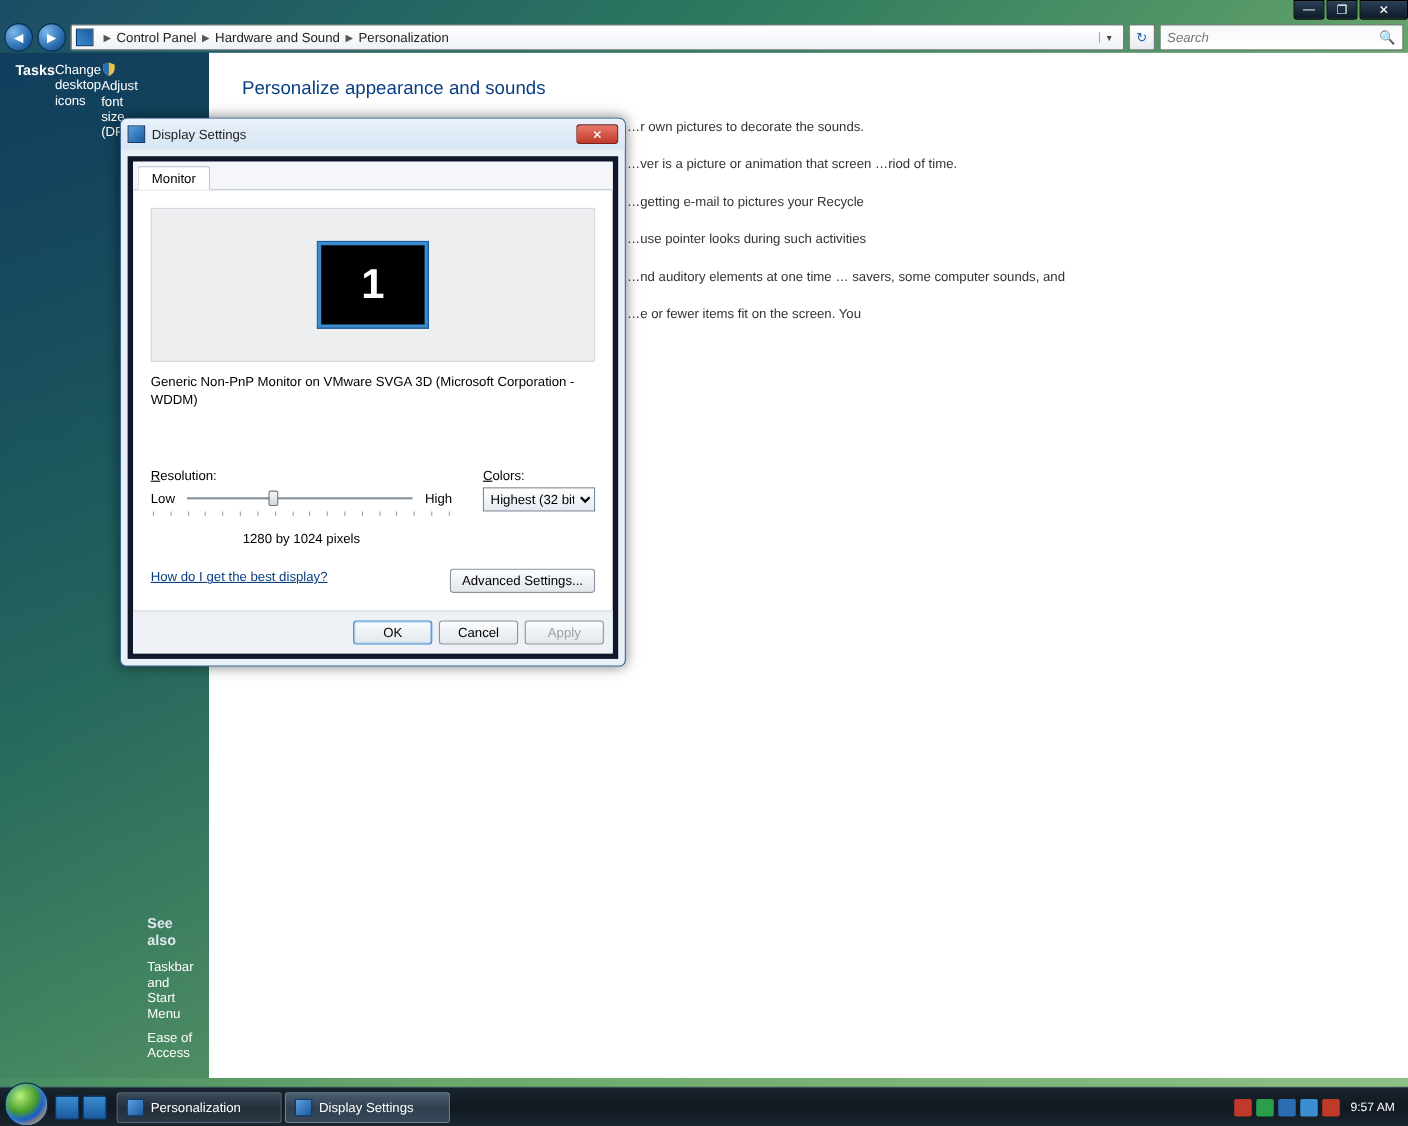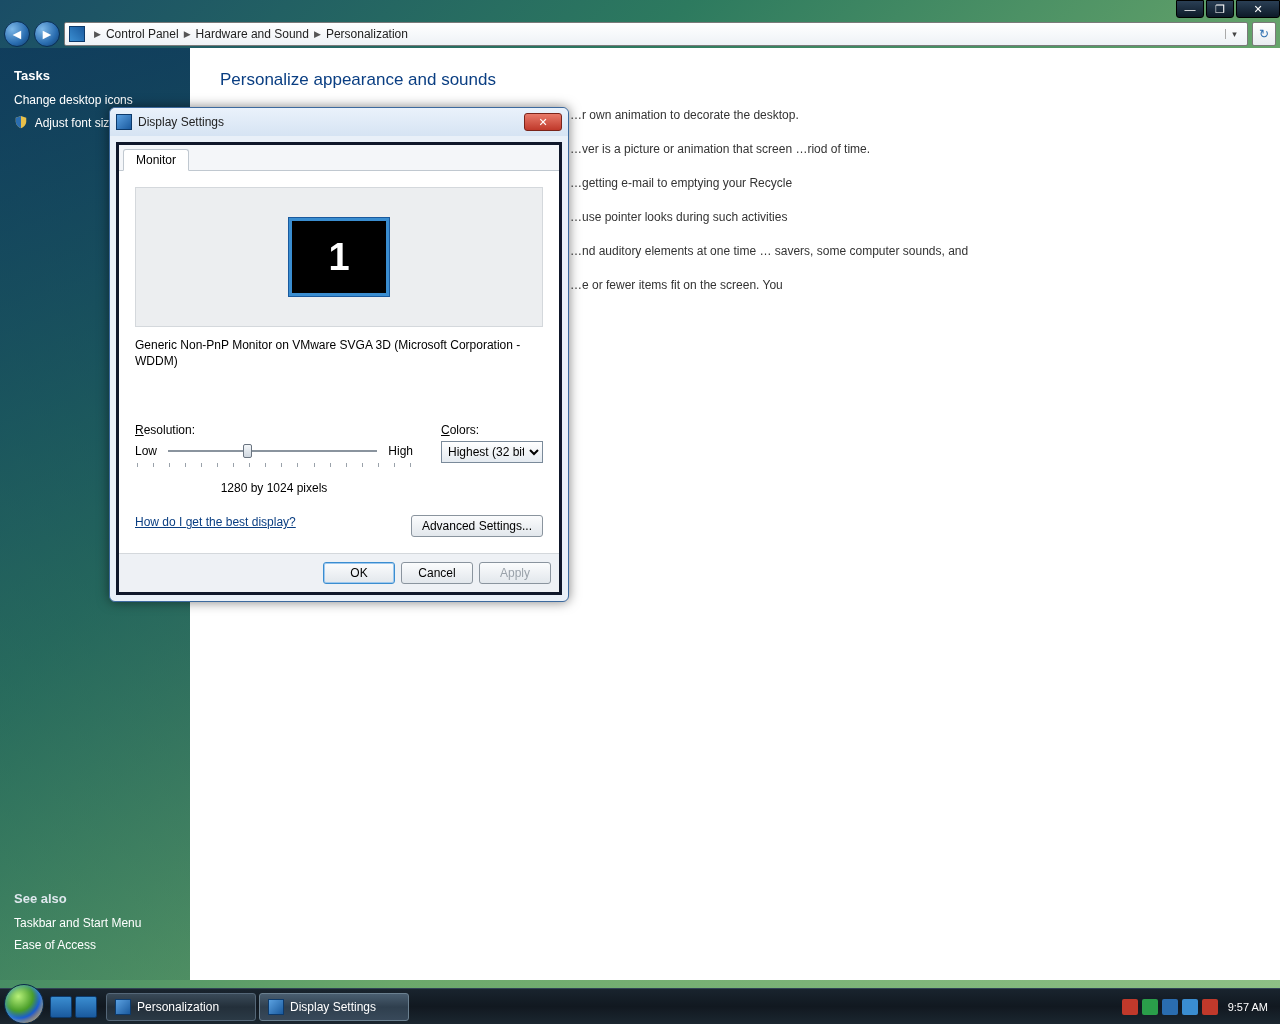--- a/index.html
+++ b/index.html
@@ -14,35 +14,35 @@
 .bc-icon { width:16px; height:16px; background:linear-gradient(45deg,#3a8dd0,#1a5a9e); border:1px solid #0d3a6b; margin-right:4px; }
 .bc-sep { margin:0 5px; color:#555; font-size:9px; }
 .bc-item { cursor:pointer; }
 .bc-drop { margin-left:auto; width:18px; text-align:center; color:#444; font-size:9px; cursor:pointer; border-left:1px solid #aaa; }
 .refresh-btn { width:24px; height:24px; background:linear-gradient(#fff,#e8ecf0); border:1px solid #7a7a7a; border-radius:2px; display:flex; align-items:center; justify-content:center; color:#2a6db0; font-size:12px; cursor:pointer; }
 .searchbox { width:222px; height:24px; background:linear-gradient(#f6f8fa,#fff); border:1px solid #7a7a7a; border-radius:2px; display:flex; align-items:center; padding:0 6px; }
 .searchbox input { flex:1; border:none; outline:none; background:transparent; font-size:12px; font-style:italic; color:#888; }
 .search-ic { color:#2a6db0; font-size:12px; }
 
 .window-body { position:absolute; top:48px; left:0; right:0; bottom:44px; display:flex; }
-.sidebar { width:190px; background:linear-gradient(180deg, rgba(13,56,90,0.78) 0%, rgba(18,70,90,0.55) 40%, rgba(60,120,90,0.35) 100%); color:#fff; padding:20px 14px; font-size:12px; display:flex; flex-direction:column; }
+.sidebar { width:190px; background:linear-gradient(180deg, rgba(13,56,90,0.78) 0%, rgba(18,70,90,0.55) 40%, rgba(60,120,90,0.35) 100%); color:#fff; padding:8px 14px; font-size:12px; display:flex; flex-direction:row; }
 .sidebar .tasks-head { font-weight:bold; margin-bottom:10px; font-size:13px; }
 .sidebar a { color:#fff; text-decoration:none; display:block; margin-bottom:8px; cursor:pointer; }
 .sidebar .shield { display:inline-block; width:14px; height:14px; margin-right:4px; vertical-align:-2px; }
 .seealso { margin-top:auto; }
 .seealso-head { font-weight:bold; color:#dfe8ee; font-size:13px; margin-bottom:10px; }
 .content { flex:1; background:#fff; padding:22px 30px; font-size:12px; color:#333; position:relative; overflow:hidden; }
 .content h1 { color:#0a3e82; font-weight:normal; font-size:17px; margin-bottom:14px; }
 .section-desc { margin:16px 0 0 350px; line-height:1.5; max-width:420px; }
 
 .dialog-shadow { position:absolute; top:107px; left:109px; width:460px; box-shadow:0 0 12px rgba(0,0,0,0.5); border:1px solid #3d6a9e; background:#e9f0f8; border-radius:6px; }
 .dlg-title { height:28px; background:linear-gradient(#eaf2fb,#d6e4f3); border-radius:6px 6px 0 0; display:flex; align-items:center; padding:0 6px; font-size:12px; color:#222; }
 .dlg-title-icon { width:16px; height:16px; background:linear-gradient(135deg,#5aa0e0,#1a5a9e); border:1px solid #0d3a6b; margin-right:6px; }
 .dlg-close { margin-left:auto; width:38px; height:18px; background:linear-gradient(#e87a6a,#c0392b); border:1px solid #7a241a; border-radius:3px; color:#fff; font-size:11px; display:flex; align-items:center; justify-content:center; cursor:pointer; }
-.dlg-body { background:#fff; margin:6px; border:3px solid #0f172a; padding:0; }
+.dlg-body { background:#fff; margin:6px; border:5px solid #0f172a; padding:0; }
 .tab-strip { display:flex; padding:4px 4px 0 4px; border-bottom:1px solid #c0c8d0; background:#f4f6f9; }
 .tab { background:#fff; border:1px solid #c0c8d0; border-bottom:1px solid #fff; padding:3px 12px; font-size:12px; border-radius:3px 3px 0 0; margin-bottom:-1px; cursor:pointer; }
 .tab-content { padding:16px; font-size:12px; }
 .monitor-preview { background:#eceef0; border:1px solid #d4d8dc; height:140px; display:flex; align-items:center; justify-content:center; margin-bottom:10px; }
 .mon-box { width:100px; height:78px; background:#000; border:3px solid #3a8dd0; outline:1px solid #1a5a9e; color:#fff; font-size:38px; font-weight:bold; display:flex; align-items:center; justify-content:center; cursor:pointer; }
 .mon-label { margin-bottom:30px; line-height:1.35; }
 .row-controls { display:flex; gap:28px; align-items:flex-start; }
 .res-col { flex:1; }
 .col-lab { margin-bottom:4px;margin-top:24px; }
 .col-lab u { text-decoration:underline; }
@@ -90,20 +90,24 @@
     <div class="bc-icon"></div>
     <span class="bc-sep">▶</span>
     <span class="bc-item">Control Panel</span>
     <span class="bc-sep">▶</span>
     <span class="bc-item">Hardware and Sound</span>
     <span class="bc-sep">▶</span>
     <span class="bc-item">Personalization</span>
     <span class="bc-drop">▾</span>
   </div>
   <div class="refresh-btn">↻</div>
+  <div class="searchbox">
+    <input placeholder="Search" style="">
+    <span class="search-ic">🔍</span>
+  </div>
 </div>
 
 <div class="window-body">
   <div class="sidebar">
     <div class="tasks-head">Tasks</div>
     <a>Change desktop icons</a>
     <a>
       <svg class="shield" viewBox="0 0 16 16">
           <path fill="#e8c04a" d="M8 1l6 2v4c0 4-3 7-6 8-3-1-6-4-6-8V3z"></path>
           <path fill="#2a6db0" d="M8 1v14c-3-1-6-4-6-8V3z"></path>
@@ -112,23 +116,23 @@
     </a>
     <div class="seealso">
       <div class="seealso-head">See also</div>
       <a>Taskbar and Start Menu</a>
       <a>Ease of Access</a>
     </div>
   </div>
 
   <div class="content">
     <h1>Personalize appearance and sounds</h1>
-    <div class="section-desc">…r own animation to decorate the desktop.</div>
+    <div class="section-desc">…r own pictures to decorate the sounds.</div>
     <div class="section-desc">…ver is a picture or animation that screen …riod of time.</div>
-    <div class="section-desc">…getting e-mail to emptying your Recycle</div>
+    <div class="section-desc">…getting e-mail to pictures your Recycle</div>
     <div class="section-desc">…use pointer looks during such activities</div>
     <div class="section-desc">…nd auditory elements at one time … savers, some computer sounds, and</div>
     <div class="section-desc">…e or fewer items fit on the screen. You</div>
   </div>
 </div>
 
 <div class="dialog-shadow">
   <div class="dlg-title">
     <div class="dlg-title-icon"></div>
     <span>Display Settings</span>

